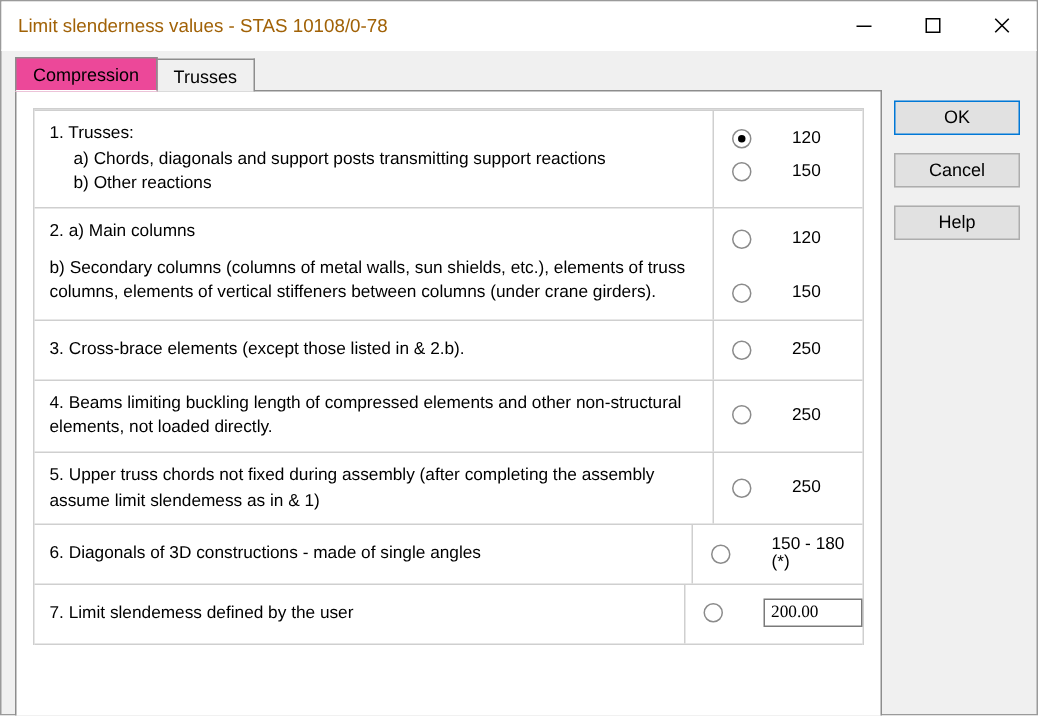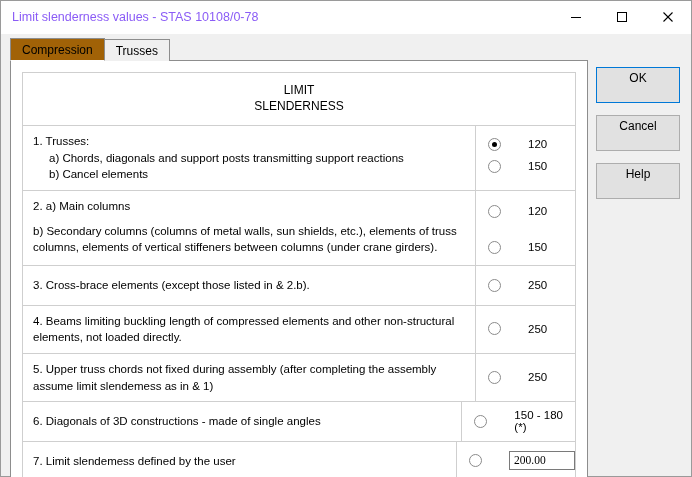--- a/index.html
+++ b/index.html
@@ -25,21 +25,21 @@
     height: 33px;
     background: #ffffff;
     display: flex;
     align-items: center;
     flex: 0 0 auto;
     border-bottom: 1px solid #ffffff;
   }
   .title-text {
     padding-left: 11px;
     font-size: 12.5px;
-    color: #8b5cf6;
+    color: #a16207;
     white-space: nowrap;
   }
   .title-spacer { flex: 1 1 auto; }
   .win-btn {
     width: 46px; height: 32px;
     display: flex; align-items: center; justify-content: center;
     font-size: 13px; color: #000;
     background: transparent;
   }
   .win-btn svg { display: block; }
@@ -67,21 +67,21 @@
     height: 22px;
     padding: 0 11px;
     display: flex; align-items: center;
     font-size: 12px;
     border: 1px solid #8d8d8d;
     background: #f0f0f0;
     margin-right: -1px;
     border-bottom: none;
   }
   .tab.active {
-    background: #a16207;
+    background: #ec4899;
     height: 23px;
     border-bottom: 1px solid #ffffff;
     position: relative;
     z-index: 4;
   }
   .tabpanel {
     position: absolute;
     left: 0; top: 21px;
     width: 578px; height: 436px;
     border: 1px solid #8d8d8d;
@@ -159,21 +159,21 @@
     color: #000;
   }
   
   .btncol {
     position: absolute;
     right: 11px; top: 33px;
     width: 84px;
   }
   .btn {
     display: block;
-    width: 84px; height: 36px;
+    width: 84px; height: 23px;
     line-height: 21px;
     text-align: center;
     font-size: 12px;
     background: #e1e1e1;
     border: 1px solid #adadad;
     margin-bottom: 12px;
     color: #000;
   }
   .btn.primary {
     border: 1px solid #0078d7;
@@ -221,33 +221,27 @@
         </div>
         <div class="tab">
           <span>Trusses</span>
         </div>
       </div>
 
       <div class="tabpanel">
         <div class="inner">
 
           <div class="row header-row">
-            <div class="cell-right">
-              <div>
-                <div>LIMIT</div>
-                <div>SLENDERNESS</div>
-              </div>
-            </div>
           </div>
 
           <div class="row">
             <div class="cell-left">
               <span>1. Trusses:</span>
               <span class="indent">a) Chords, diagonals and support posts transmitting support reactions</span>
-              <span class="indent">b) Cancel elements</span>
+              <span class="indent">b) Other reactions</span>
             </div>
             <div class="cell-right">
               <div class="opt">
                 <span class="radio checked"></span>
                 <span class="opt-label">120</span>
               </div>
               <div class="opt">
                 <span class="radio"></span>
                 <span class="opt-label">150</span>
               </div>

